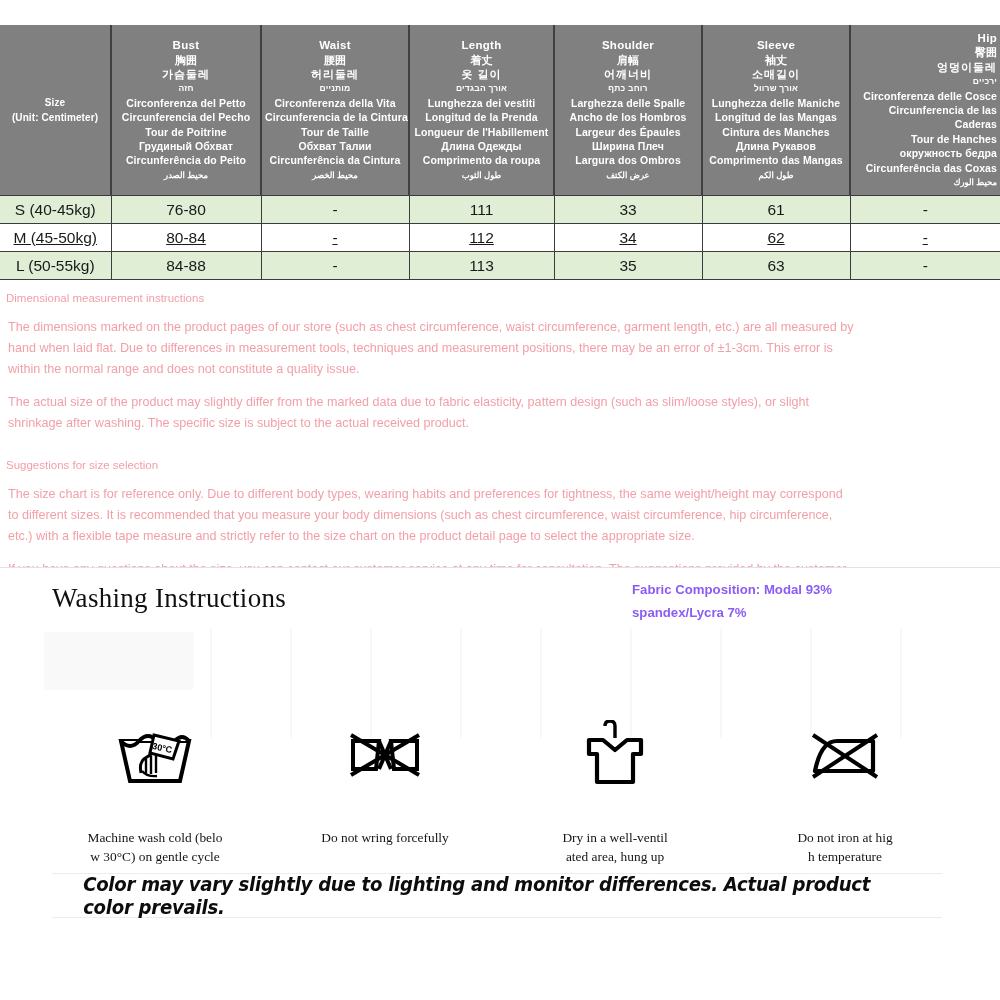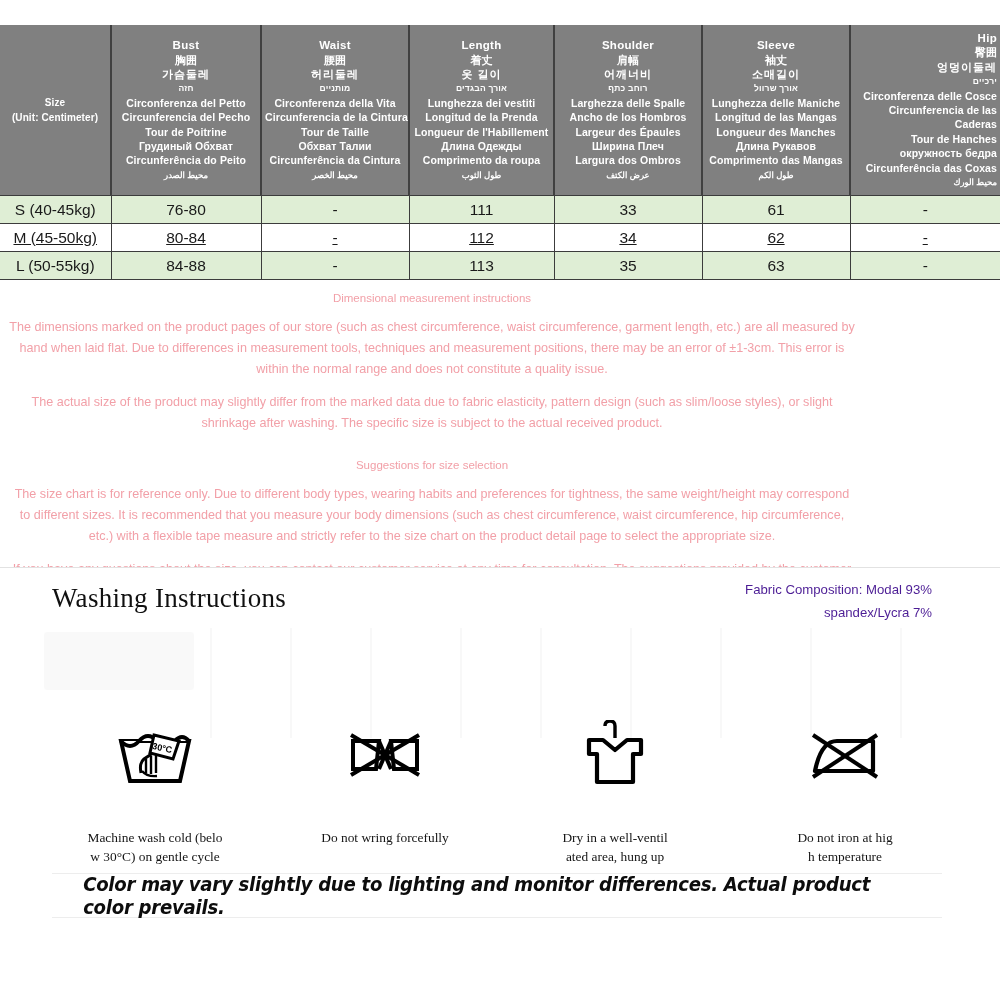--- a/index.html
+++ b/index.html
@@ -82,21 +82,20 @@
   tbody tr.row-white td { background: #ffffff; text-decoration: underline; }
 
   
   .notes {
     position: absolute;
     left: 0;
     top: 283px;
     width: 864px;
     padding: 0 6px;
     color: #f2a0a8;
-    text-align: center;
   }
   .notes .note-head {
     font-size: 11.5px;
     line-height: 18px;
     padding-top: 6px;
     padding-bottom: 2px;
   }
   .notes .note-body {
     font-size: 12.6px;
     line-height: 21px;
@@ -133,25 +132,24 @@
     font-size: 27px;
     color: #111111;
     letter-spacing: .3px;
   }
 
   .fabric-comp {
     position: absolute;
     right: 68px;
     top: 10px;
     width: 300px;
-    text-align: right;
     font-size: 13.2px;
-    font-weight: normal;
+    font-weight: bold;
     line-height: 23px;
-    color: #4c1d95;
+    color: #8b5cf6;
   }
 
   
   .watermark {
     position: absolute;
     left: 40px;
     top: 60px;
     width: 920px;
     height: 110px;
     opacity: .045;
@@ -321,21 +319,21 @@
           </th>
 
           <th>
             <div class="th-lines">
               <span class="en">Sleeve</span>
               <span class="cjk">袖丈</span>
               <span class="kor">소매길이</span>
               <span class="heb">אורך שרוול</span>
               <span class="lat">Lunghezza delle Maniche</span>
               <span class="lat">Longitud de las Mangas</span>
-              <span class="lat">Longueur des Manches</span>
+              <span class="lat">Cintura des Manches</span>
               <span class="lat">Длина Рукавов</span>
               <span class="lat">Comprimento das Mangas</span>
               <span class="ara">طول الكم</span>
             </div>
           </th>
 
           <th>
             <div class="th-lines">
               <span class="en">Hip</span>
               <span class="cjk">臀囲</span>

